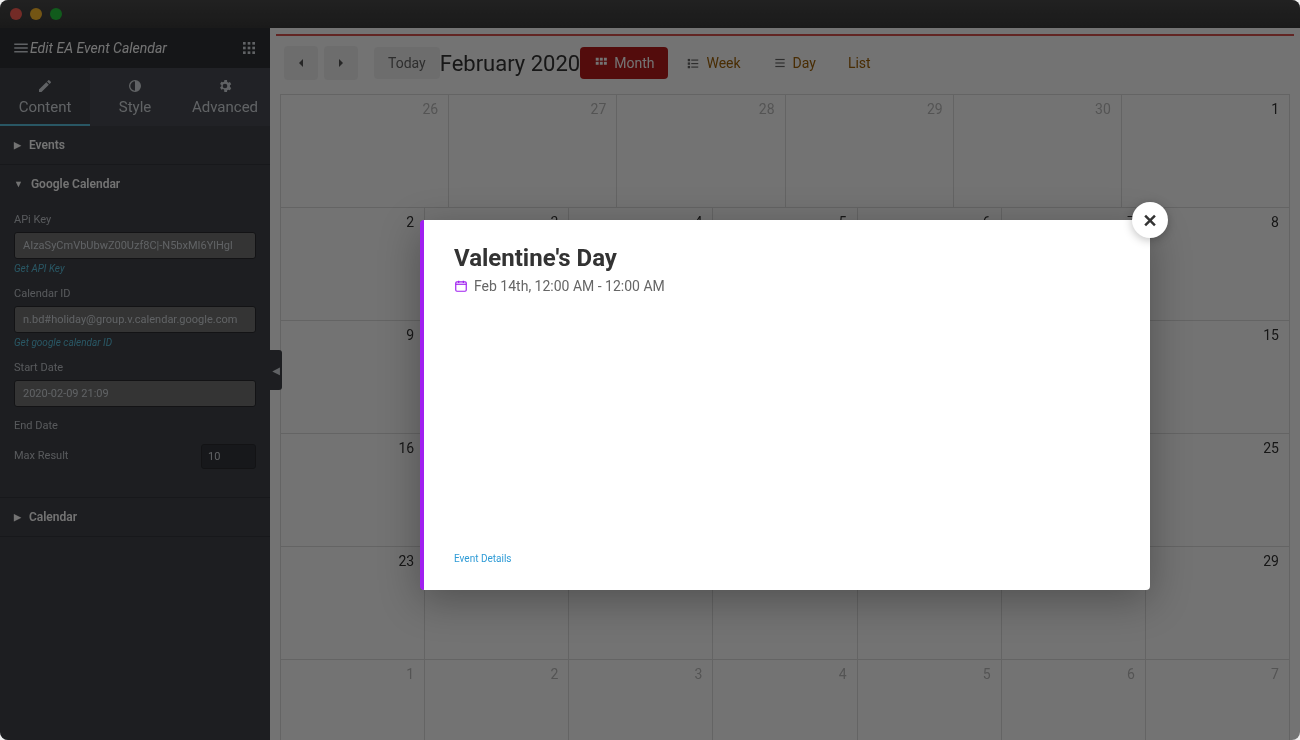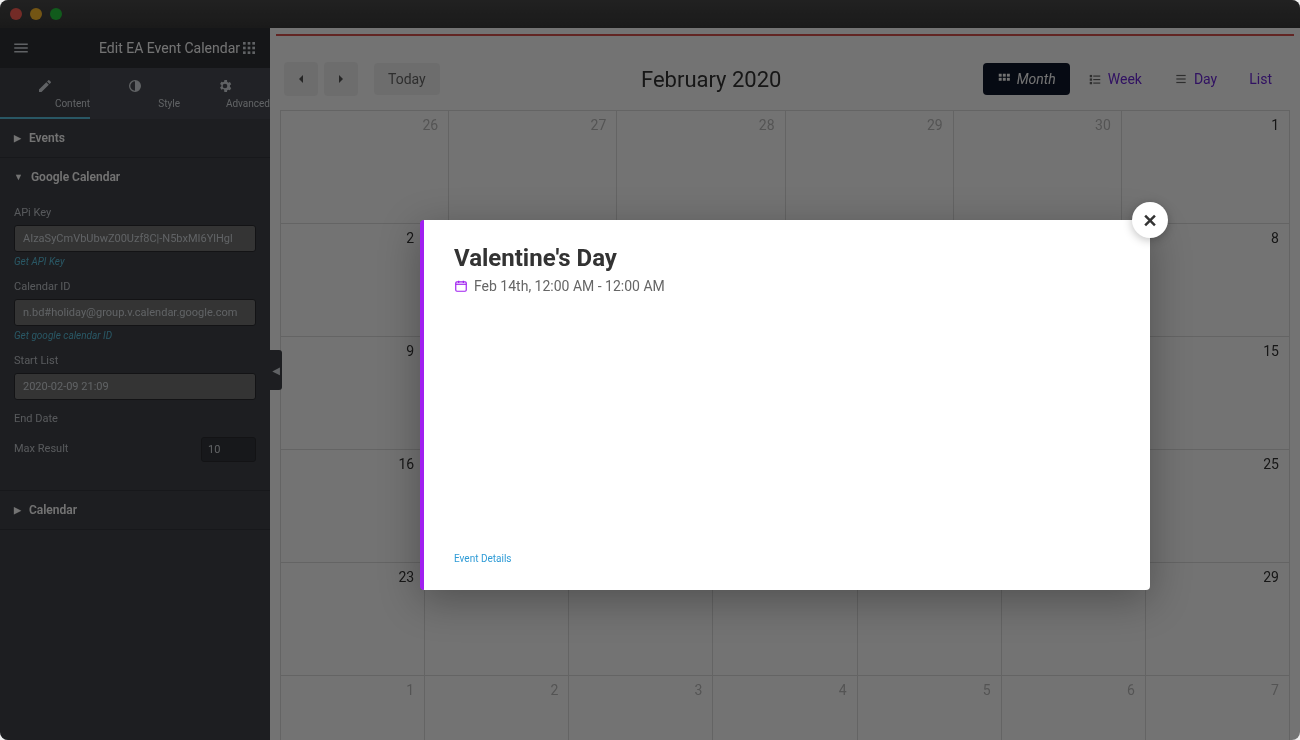--- a/index.html
+++ b/index.html
@@ -11,26 +11,26 @@
 .traffic { display: flex; gap: 8px; }
 .dot { width: 12px; height: 12px; border-radius: 50%; }
 .dot.red { background: #ff5f56; }
 .dot.yellow { background: #ffbd2e; }
 .dot.green { background: #27c93f; }
 
 .main { display: flex; height: calc(740px - 28px); }
 
 .sidebar { width: 270px; background: #404349; color: #d5dadf; display: flex; flex-direction: column; font-size: 12px; }
 .sb-head { height: 40px; background: #2f3237; display: flex; align-items: center; justify-content: space-between; padding: 0 12px; }
-.sb-head-title { font-size: 14px; color: #fff; flex: 1; text-align: right; }
+.sb-head-title { font-size: 14px; color: #fff; flex: 1; text-align: left; font-style: italic; }
 .burger, .grid-icon { width: 18px; height: 18px; display: flex; align-items: center; justify-content: center; cursor: pointer; }
 .burger svg, .grid-icon svg { fill: #d5dadf; }
 
 .tabs { display: flex; background: #4a4d54; }
-.tab { flex: 1; text-align: right; padding: 10px 0 8px; cursor: pointer; font-size: 10px; color: #d5dadf; border-bottom: 2px solid transparent; }
+.tab { flex: 1; text-align: center; padding: 10px 0 8px; cursor: pointer; font-size: 15px; color: #d5dadf; border-bottom: 2px solid transparent; }
 .tab.active { border-bottom: 2px solid #5bc0de; background: #404349; }
 .tab-icon { display: block; margin: 0 auto 4px; }
 
 .section { border-bottom: 1px solid #34373c; }
 .section-head { padding: 12px 14px; font-size: 12px; font-weight: 600; color: #fff; cursor: pointer; display: flex; align-items: center; gap: 8px; background: #404349; }
 .caret { font-size: 9px; }
 .section-body { padding: 10px 14px 16px; }
 
 .field { margin-bottom: 12px; }
 .field-label { font-size: 11px; color: #c2c6cc; margin-bottom: 6px; display: block; }
@@ -38,28 +38,28 @@
 .field-link { color: #5bc0de; font-size: 10px; font-style: italic; cursor: pointer; display: inline-block; margin-top: 4px; }
 .num-wrap { display: flex; justify-content: flex-end; }
 .num-input { width: 55px; background: #34373c; border: 1px solid #2a2c30; color: #d5dadf; padding: 5px 6px; font-size: 11px; border-radius: 3px; }
 .max-row { display: flex; align-items: center; justify-content: space-between; }
 
 .collapse-handle { position: absolute; left: 270px; top: 50%; width: 12px; height: 40px; background: #404349; border-radius: 0 3px 3px 0; display: flex; align-items: center; justify-content: center; cursor: pointer; transform: translateY(-50%); color: #d5dadf; font-size: 10px; z-index: 5; }
 
 .content { flex: 1; background: #fff; position: relative; }
 .red-line { height: 2px; background: #d9534f; margin: 6px 6px 0; }
 
-.cal-toolbar { display: flex; align-items: center; justify-content: space-between; padding: 26px 14px 14px; }
+.cal-toolbar { display: flex; align-items: center; padding: 10px 14px 14px; }
 .tb-left { display: flex; align-items: center; gap: 6px; }
 .nav-btn { width: 34px; height: 34px; border: none; background: #f2f2f2; border-radius: 4px; cursor: pointer; font-size: 16px; color: #555; display: flex; align-items: center; justify-content: center; }
 .today-btn { padding: 8px 14px; border: none; background: #f2f2f2; border-radius: 4px; cursor: pointer; color: #666; font-size: 14px; margin-left: 10px; }
 .tb-title { font-size: 22px; color: #333; }
 .tb-right { display: flex; align-items: center; gap: 4px; }
-.view-btn { padding: 8px 14px; border: none; background: transparent; cursor: pointer; color: #6d28d9; font-size: 14px; display: flex; align-items: center; gap: 6px; border-radius: 4px; }
-.view-btn.active { background: #0f172a; color: #fff; font-style: italic; }
+.view-btn { padding: 8px 14px; border: none; background: transparent; cursor: pointer; color: #a16207; font-size: 14px; display: flex; align-items: center; gap: 6px; border-radius: 4px; }
+.view-btn.active { background: #b91c1c; color: #fff; }
 .view-icon { width: 14px; height: 14px; }
 
 .cal-grid { border: 1px solid #ddd; margin: 0 10px; }
 .dow-row { display: flex; }
 .dow { flex: 1; text-align: center; padding: 16px 0; font-size: 18px; font-weight: 600; color: #333; border-right: 1px solid #ddd; border-bottom: 1px solid #ddd; }
 .dow:last-child { border-right: none; }
 .week-row { display: flex; height: 113px; }
 .day-cell { flex: 1; border-right: 1px solid #ddd; border-bottom: 1px solid #ddd; padding: 6px 10px; text-align: right; font-size: 14px; color: #333; }
 .day-cell:last-child { border-right: none; }
 .day-cell.other { color: #bbb; }
@@ -148,21 +148,21 @@
             <label class="field-label">APi Key</label>
             <input class="field-input" value="AIzaSyCmVbUbwZ00Uzf8C|-N5bxMI6YlHgl" style="">
             <span class="field-link">Get API Key</span>
           </div>
           <div class="field">
             <label class="field-label">Calendar ID</label>
             <input class="field-input" value="n.bd#holiday@group.v.calendar.google.com" style="">
             <span class="field-link">Get google calendar ID</span>
           </div>
           <div class="field">
-            <label class="field-label">Start List</label>
+            <label class="field-label">Start Date</label>
             <input class="field-input" value="2020-02-09 21:09" style="">
           </div>
           <div class="field">
             <label class="field-label">End Date</label>
           </div>
           <div class="field max-row">
             <label class="field-label" style="margin-bottom:3px">Max Result</label>
             <div class="num-wrap">
                 <input type="number" class="num-input" value="10" style="">
               </div>

